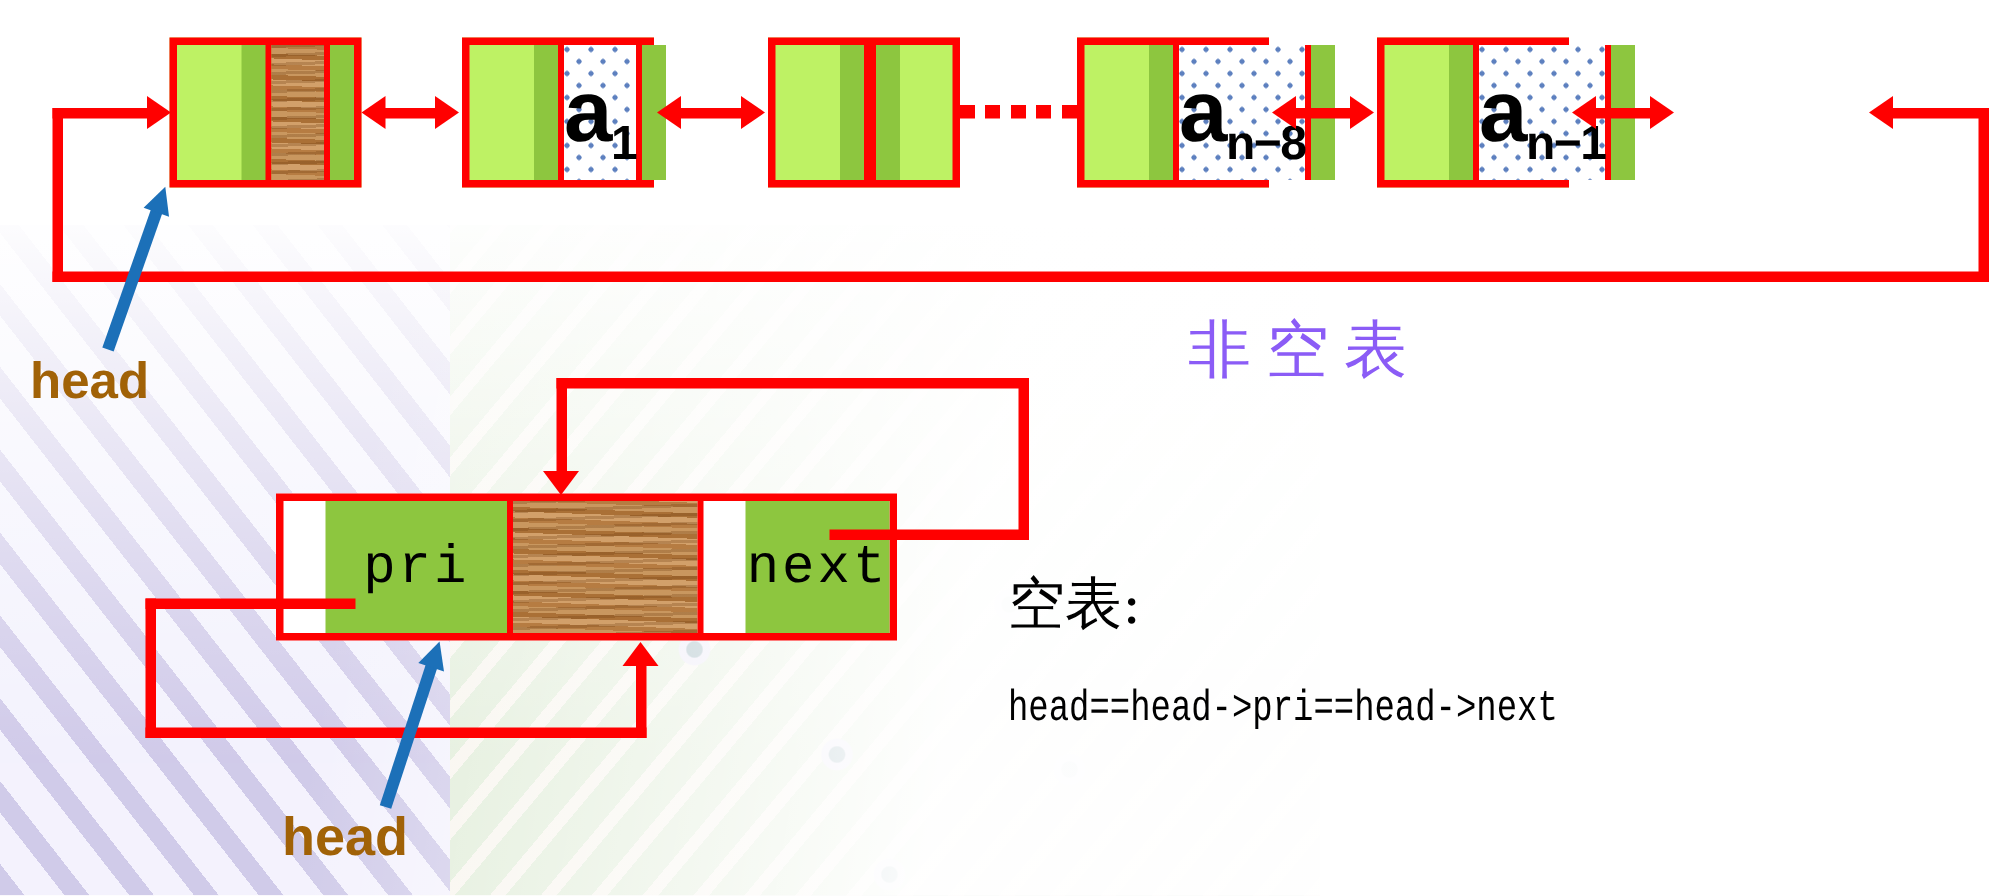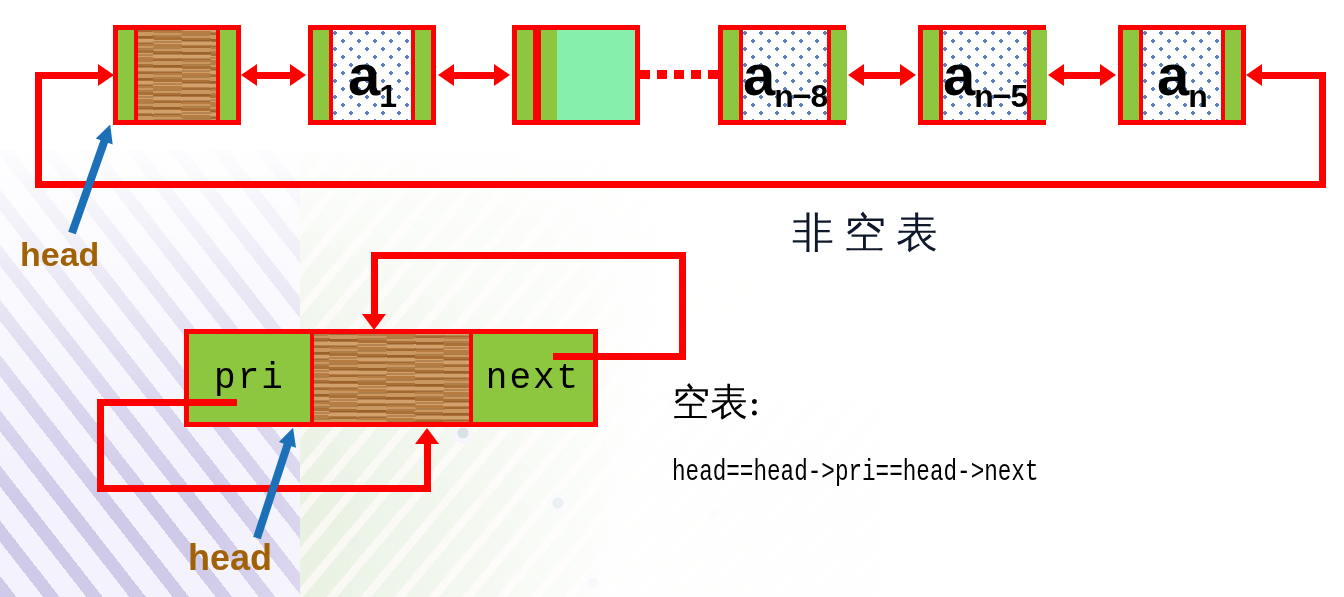--- a/index.html
+++ b/index.html
@@ -20,21 +20,21 @@
     background-size:26px 26px,26px 26px,26px 26px,26px 26px,26px 26px,26px 26px,300px 447px,600px 447px;
     background-position:320px 190px,450px 270px,545px 340px,660px 240px,700px 350px,580px 420px,0 0,280px 0;
     background-repeat:no-repeat;}
   #pcb-fade{position:absolute;left:0;top:150px;width:880px;height:447px;z-index:1;
     background:
       linear-gradient(100deg, rgba(255,255,255,0) 28%, rgba(255,255,255,.97) 72%),
       linear-gradient(180deg, rgba(255,255,255,.95) 0%, rgba(255,255,255,.25) 55%, rgba(255,255,255,0) 80%);}
 
   
   .lnode{position:absolute;top:25px;width:128px;height:100px;border:5px solid #ff0000;
-         box-sizing:border-box;display:flex;z-index:2;background:#86efac;}
+         box-sizing:border-box;display:flex;z-index:2;background:#bef264;padding-left:43px;}
   .gcell{width:16px;background:#8dc63f;flex:0 0 auto;}
   .gl{border-right:4px solid #ff0000;}
   .gr{border-left:4px solid #ff0000;}
   .dcell{flex:1 1 auto;display:flex;align-items:center;justify-content:center;}
   .dotted{background-color:#fff;
     background-image:radial-gradient(#5d80bf 1.6px, rgba(255,255,255,0) 1.9px),
                      radial-gradient(#5d80bf 1.6px, rgba(255,255,255,0) 1.9px);
     background-size:16px 16px;background-position:2px 3px,10px 11px;}
   .wood{background:
     repeating-linear-gradient(178deg, rgba(110,60,15,.28) 0 2px, rgba(255,255,255,0) 2px 6px),
@@ -58,27 +58,27 @@
 
   
   .barrow{position:absolute;height:8px;transform-origin:left center;z-index:4;}
   .bshaft{position:absolute;left:0;top:0;height:8px;width:calc(100% - 17px);background:#1c70b8;}
   .bhead{position:absolute;right:0;top:-5px;width:0;height:0;
     border-top:9px solid transparent;border-bottom:9px solid transparent;border-left:18px solid #1c70b8;}
 
   
   #empty-node{position:absolute;left:184px;top:329px;width:414px;height:98px;border:5px solid #ff0000;
     box-sizing:border-box;display:flex;z-index:2;background:#fff;}
-  #empty-node .pg{background:#8dc63f;display:flex;align-items:center;justify-content:center;}
+  #empty-node .pg{background:#8dc63f;display:flex;align-items:center;justify-content:center;margin-left:28px;}
   #empty-node .div4{width:4px;background:#ff0000;flex:0 0 auto;}
   .cellLabel{font-family:"Liberation Mono",monospace;font-size:36px;letter-spacing:2px;color:#000;}
 
   
   .headlbl{position:absolute;color:#a16207;font-weight:bold;z-index:4;line-height:1;}
-  #title-nonempty{position:absolute;left:792px;top:212px;font-size:42px;letter-spacing:10px;color:#0f172a;
+  #title-nonempty{position:absolute;left:792px;top:212px;font-size:42px;letter-spacing:10px;color:#8b5cf6;
     font-family:"DejaVu Serif",serif;z-index:4;line-height:1;}
   #empty-title{position:absolute;left:672px;top:383px;font-size:38px;color:#000;
     font-family:"DejaVu Serif",serif;z-index:4;line-height:1;}
   #formula{position:absolute;left:672px;top:456px;font-family:"Liberation Mono",monospace;
     font-size:29px;color:#000;transform:scaleX(.78);transform-origin:left center;z-index:4;
     white-space:nowrap;line-height:1.2;}
 </style>
 </head>
 <body>
 
@@ -110,32 +110,25 @@
     <div class="gcell gl"></div>
     <div class="dcell dotted">
       <span class="alabel"><span>a</span><span class="sub">n−8</span></span>
     </div>
     <div class="gcell gr"></div>
   </div>
 
   <div class="lnode" style="left:918px">
     <div class="gcell gl"></div>
     <div class="dcell dotted">
-      <span class="alabel"><span>a</span><span class="sub">n−5</span></span>
+      <span class="alabel"><span>a</span><span class="sub">n−1</span></span>
     </div>
     <div class="gcell gr"></div>
   </div>
 
-  <div class="lnode" style="left:1118px">
-    <div class="gcell gl"></div>
-    <div class="dcell dotted">
-      <span class="alabel"><span>a</span><span class="sub">n</span></span>
-    </div>
-    <div class="gcell gr"></div>
-  </div>
 
   <div class="darrow" style="left:241px;width:65px">
       <i class="al"></i>
       <i class="sh"></i>
       <i class="ar"></i>
     </div>
   <div class="darrow" style="left:438px;width:72px">
       <i class="al"></i>
       <i class="sh"></i>
       <i class="ar"></i>
@@ -168,21 +161,21 @@
 
   <div id="title-nonempty">非空表</div>
 
   <div id="empty-node">
     <div class="pg" style="width:121px">
       <span class="cellLabel">pri</span>
     </div>
     <div class="div4"></div>
     <div class="dcell wood"></div>
     <div class="div4"></div>
-    <div class="pg" style="width:120px">
+    <div class="pg" style="width:96px">
       <span class="cellLabel">next</span>
     </div>
   </div>
 
   <div class="rline" style="left:553px;top:353px;width:133px;height:7px"></div>
   <div class="rline" style="left:679px;top:252px;width:7px;height:108px"></div>
   <div class="rline" style="left:371px;top:252px;width:315px;height:7px"></div>
   <div class="rline" style="left:371px;top:252px;width:7px;height:64px"></div>
   <i class="tri" style="left:362px;top:314px;border-left:12px solid transparent;border-right:12px solid transparent;border-top:16px solid #ff0000"></i>
 

